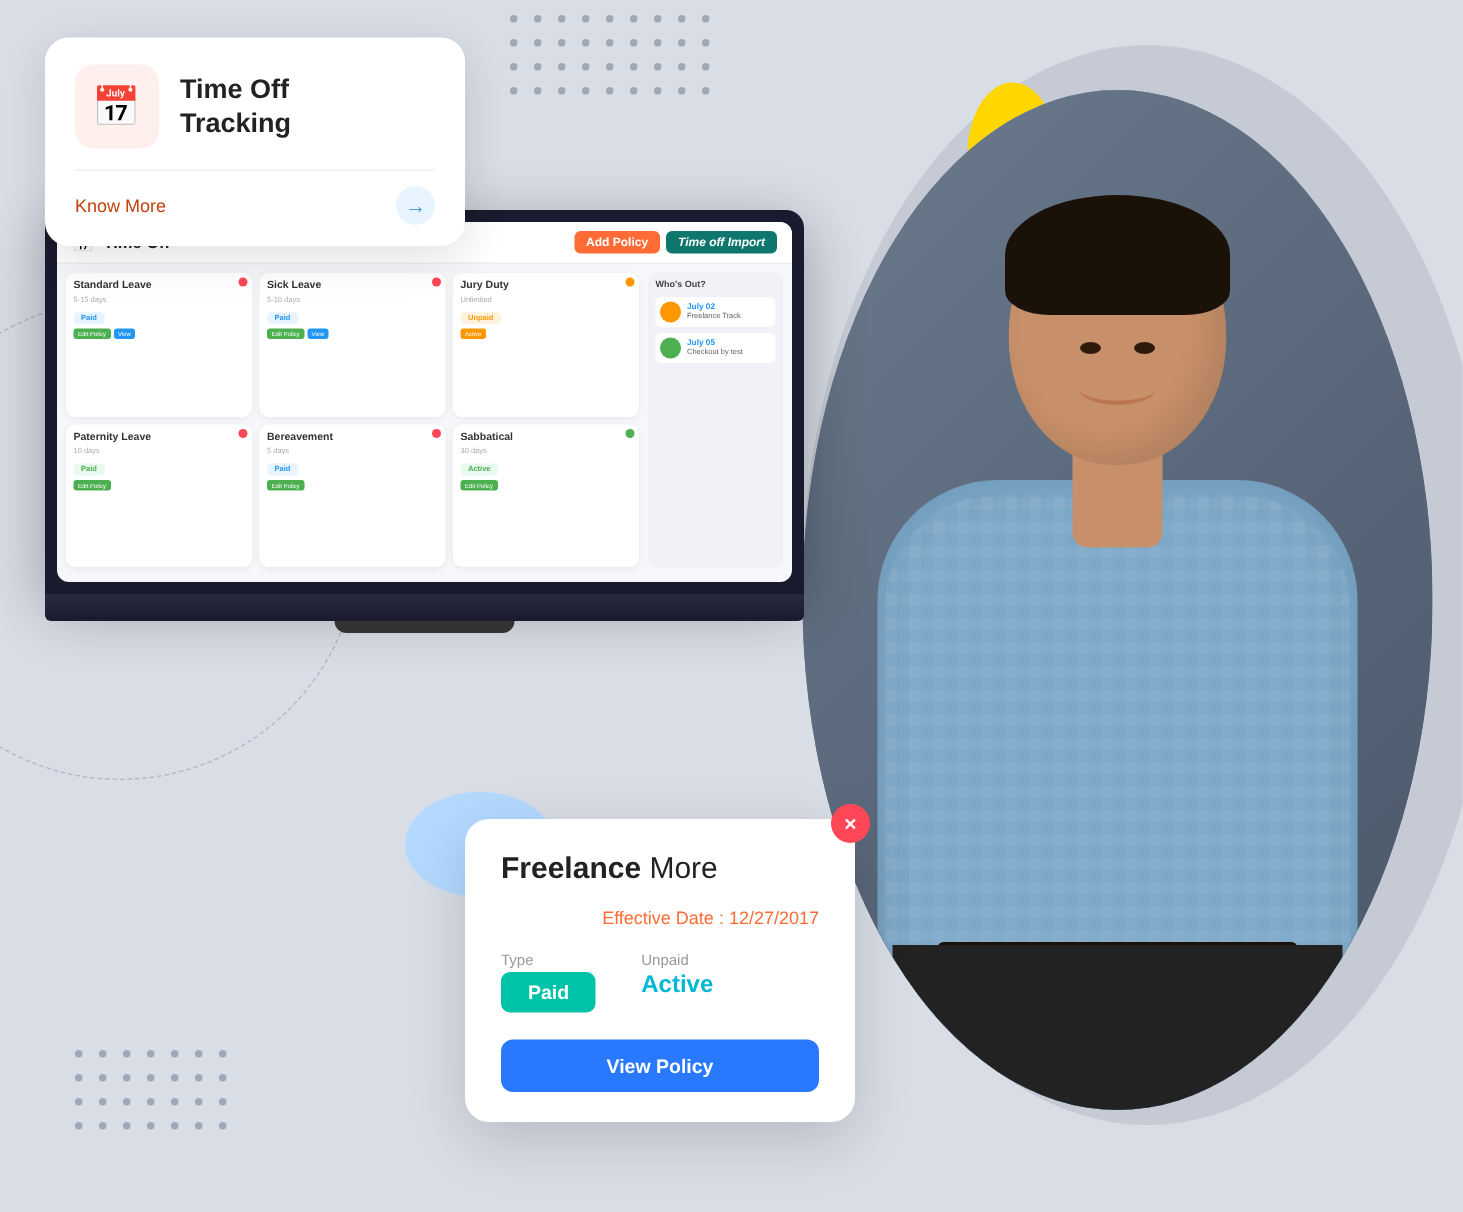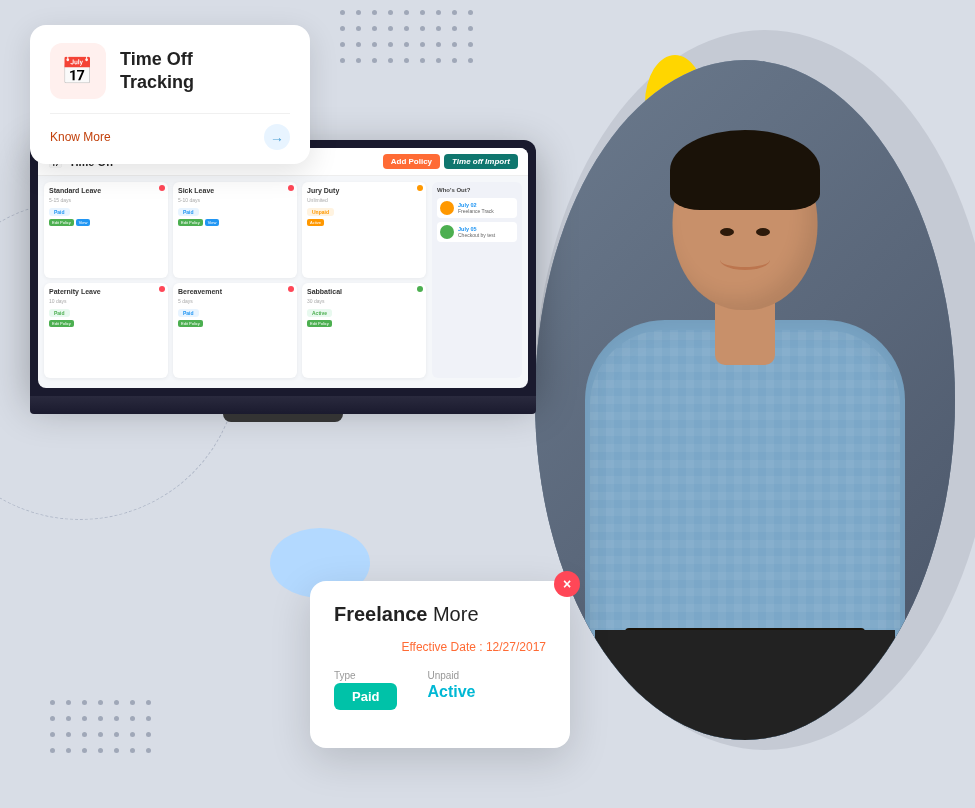--- a/index.html
+++ b/index.html
@@ -685,15 +685,16 @@
       <div class="leave-field">
         <label>Type</label>
         <div class="leave-type-badge">Paid</div>
       </div>
       <div class="leave-field">
         <label>Unpaid</label>
         <div class="leave-status-text">Active</div>
       </div>
     </div>
 
+    <button class="view-policy-btn">View Policy</button>
   </div>
 
 </div>
 
 </body></html>

